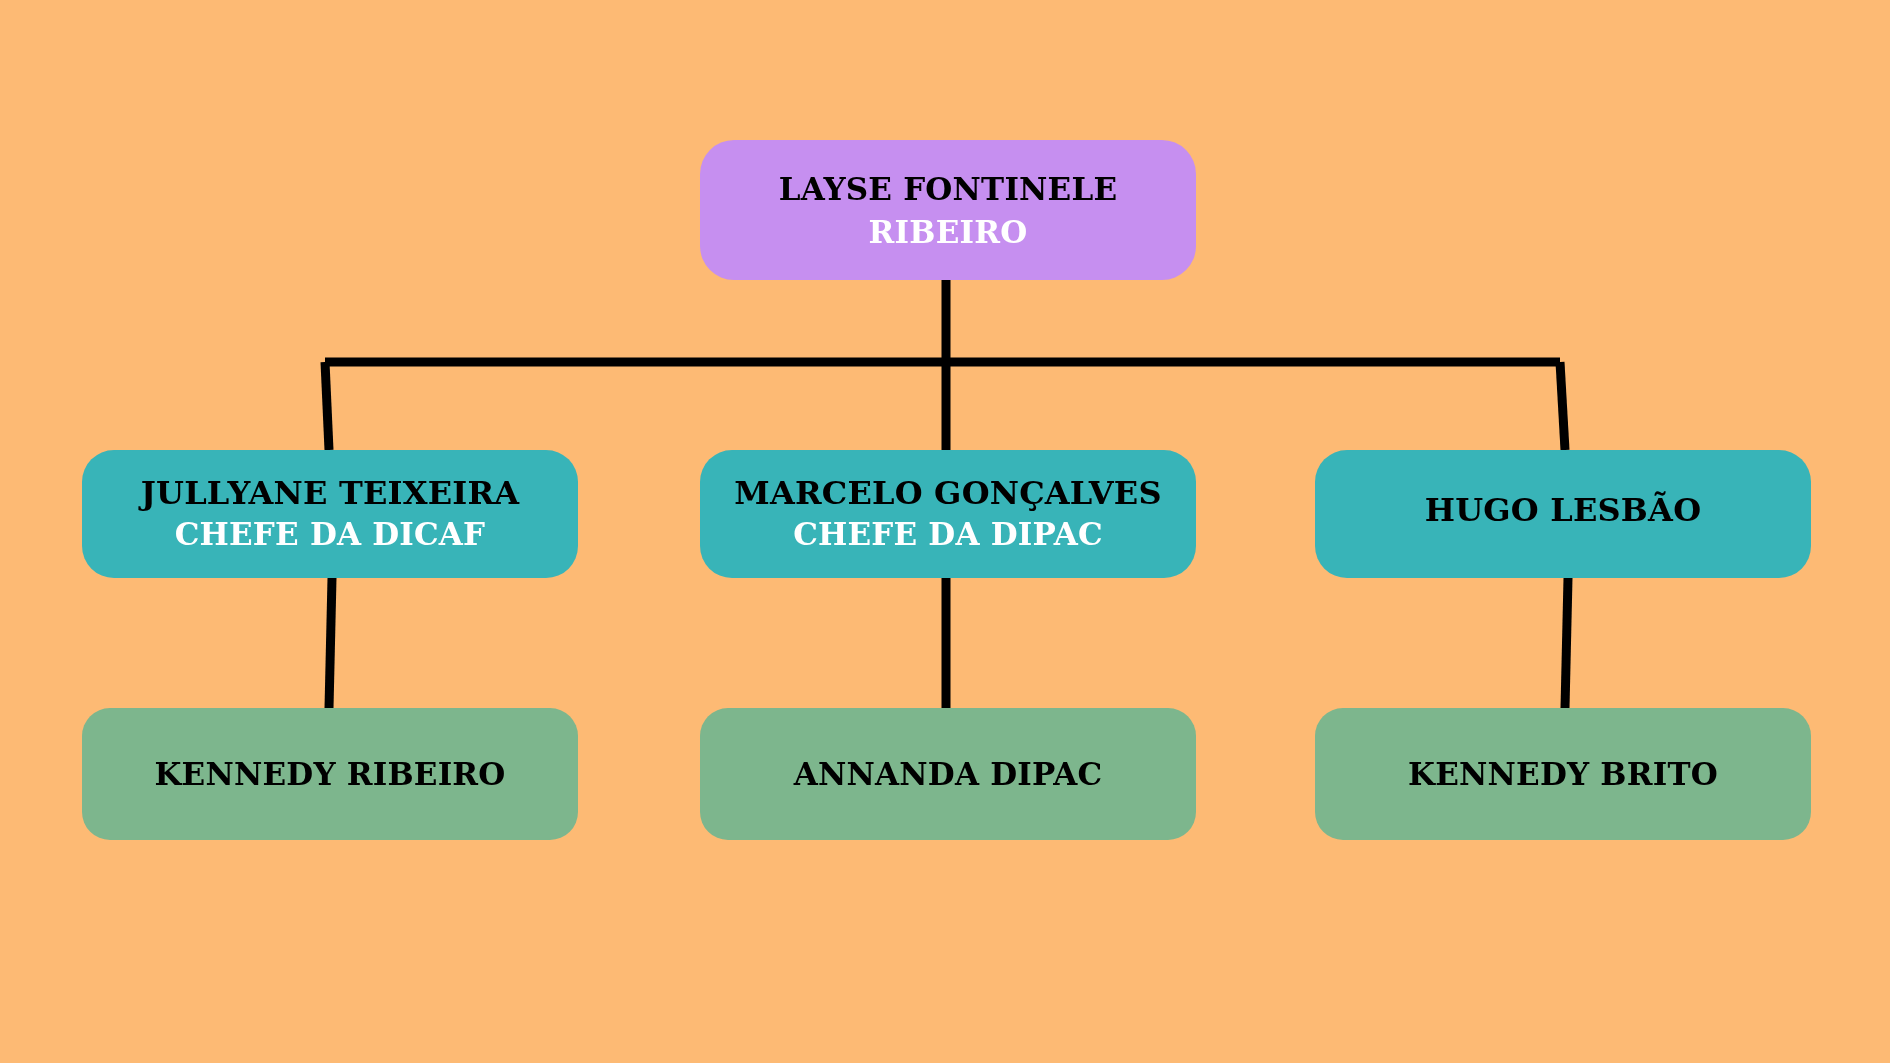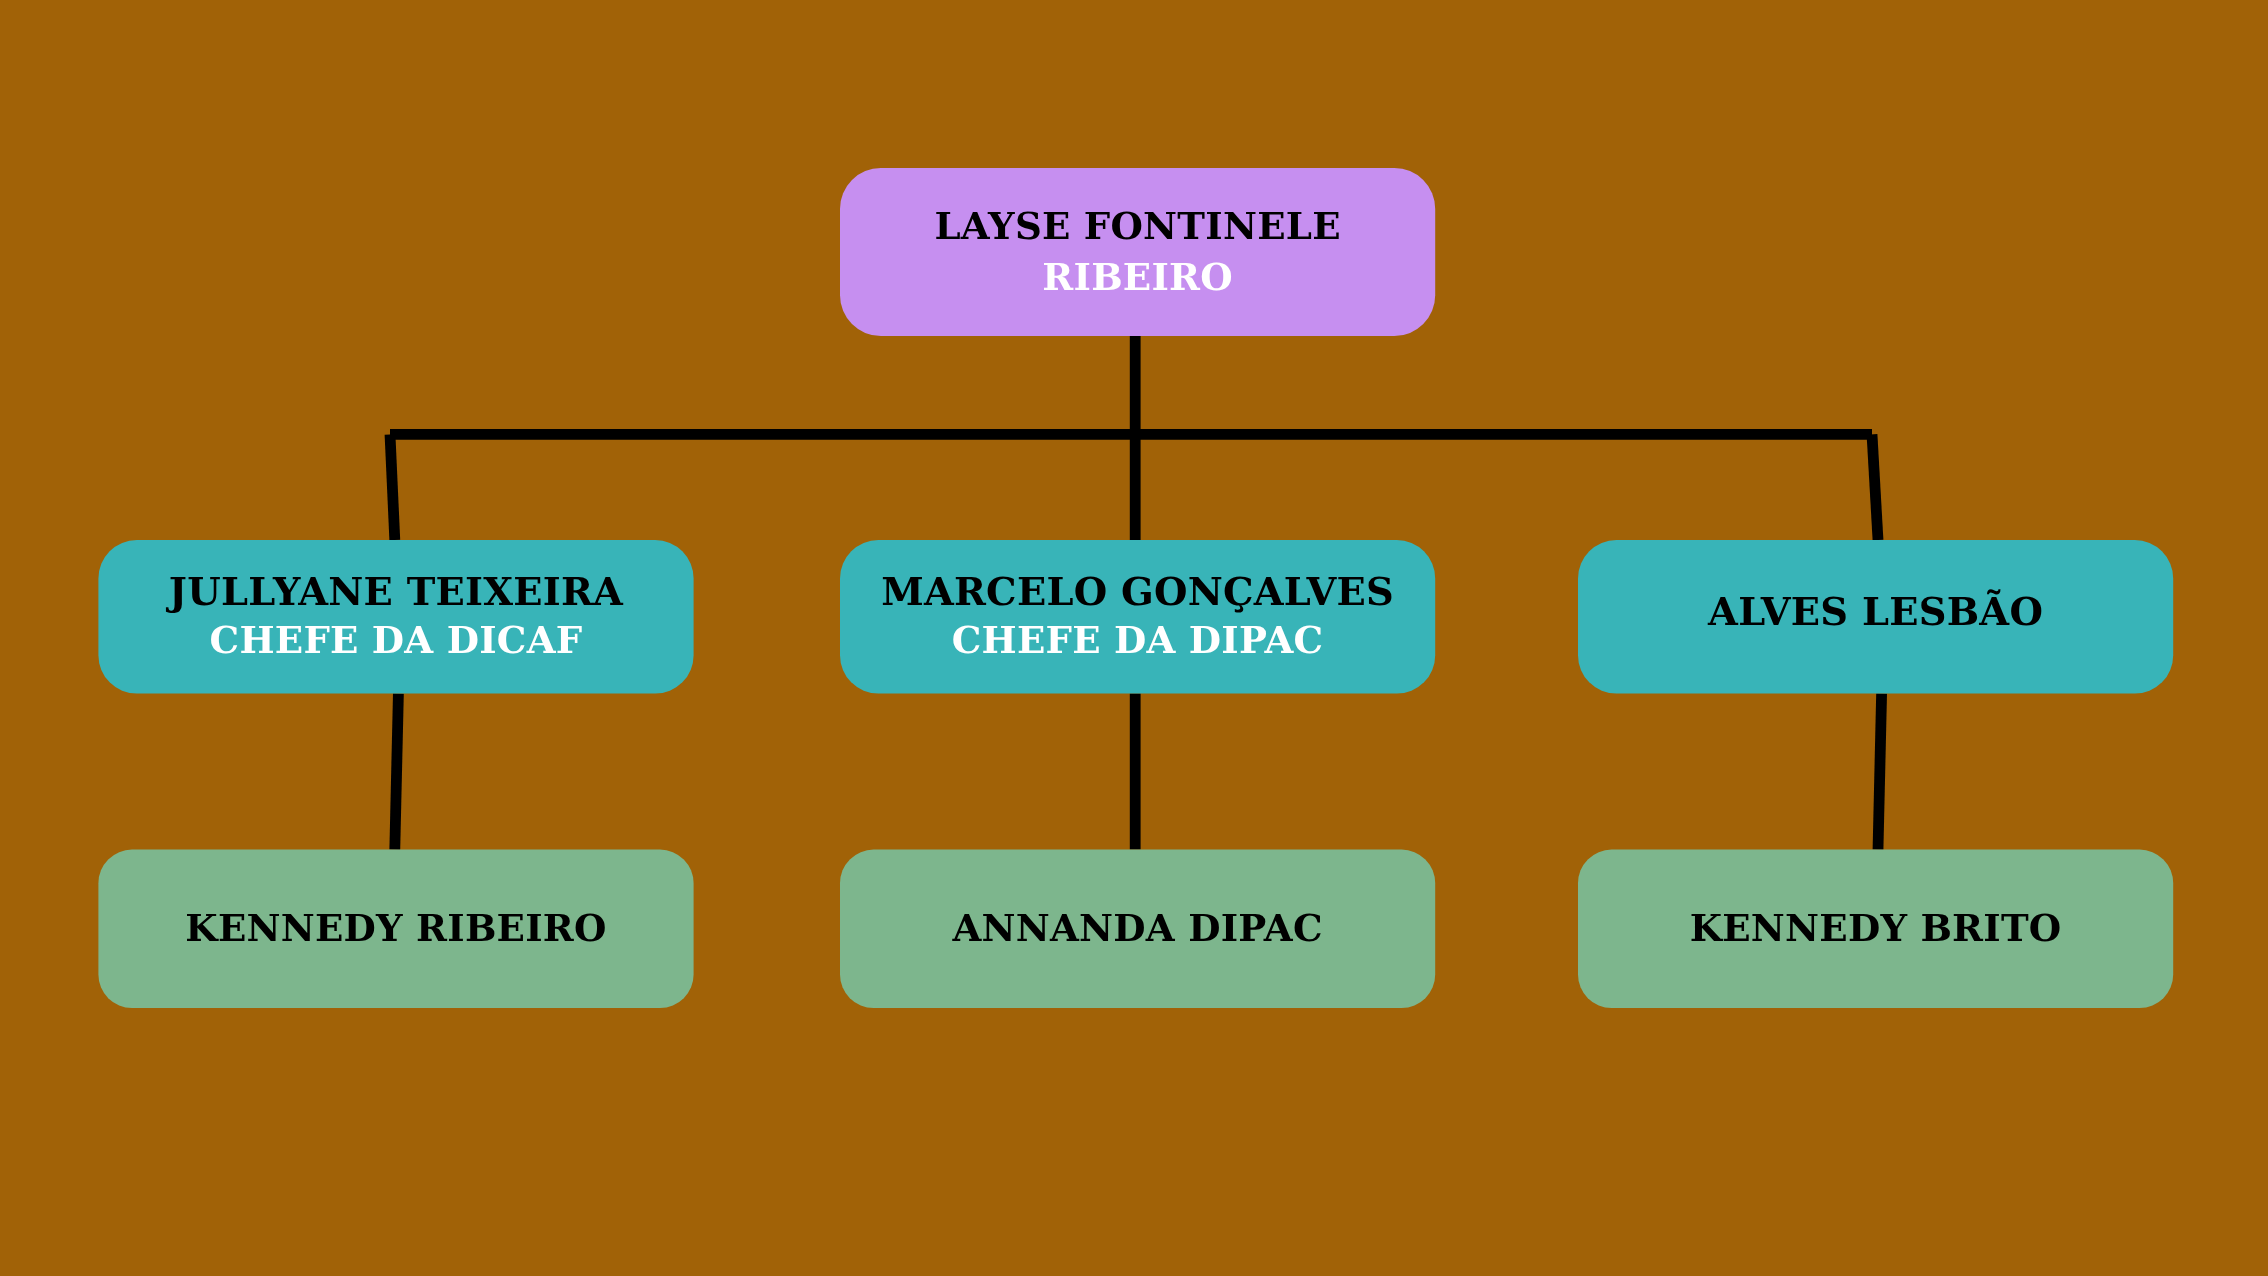--- a/index.html
+++ b/index.html
@@ -8,21 +8,21 @@
     padding: 0;
     background: #ffffff;
   }
   body {
     font-family: "DejaVu Serif", "Liberation Serif", serif;
   }
   #chart-root {
     position: relative;
     width: 1890px;
     height: 1063px;
-    background: #a16207;
+    background: #fdba74;
     overflow: hidden;
   }
   #connector-layer {
     position: absolute;
     left: 0;
     top: 0;
     width: 1890px;
     height: 1063px;
     pointer-events: none;
   }
@@ -114,21 +114,21 @@
     <div class="node-name">JULLYANE TEIXEIRA</div>
     <div class="node-role">CHEFE DA DICAF</div>
   </div>
 
   <div class="node level-chief col-center">
     <div class="node-name">MARCELO GONÇALVES</div>
     <div class="node-role">CHEFE DA DIPAC</div>
   </div>
 
   <div class="node level-chief col-right">
-    <div class="node-name">ALVES LESBÃO</div>
+    <div class="node-name">HUGO LESBÃO</div>
   </div>
 
   <div class="node level-staff col-left">
     <div class="node-name">KENNEDY RIBEIRO</div>
   </div>
 
   <div class="node level-staff col-center">
     <div class="node-name">ANNANDA DIPAC</div>
   </div>
 

